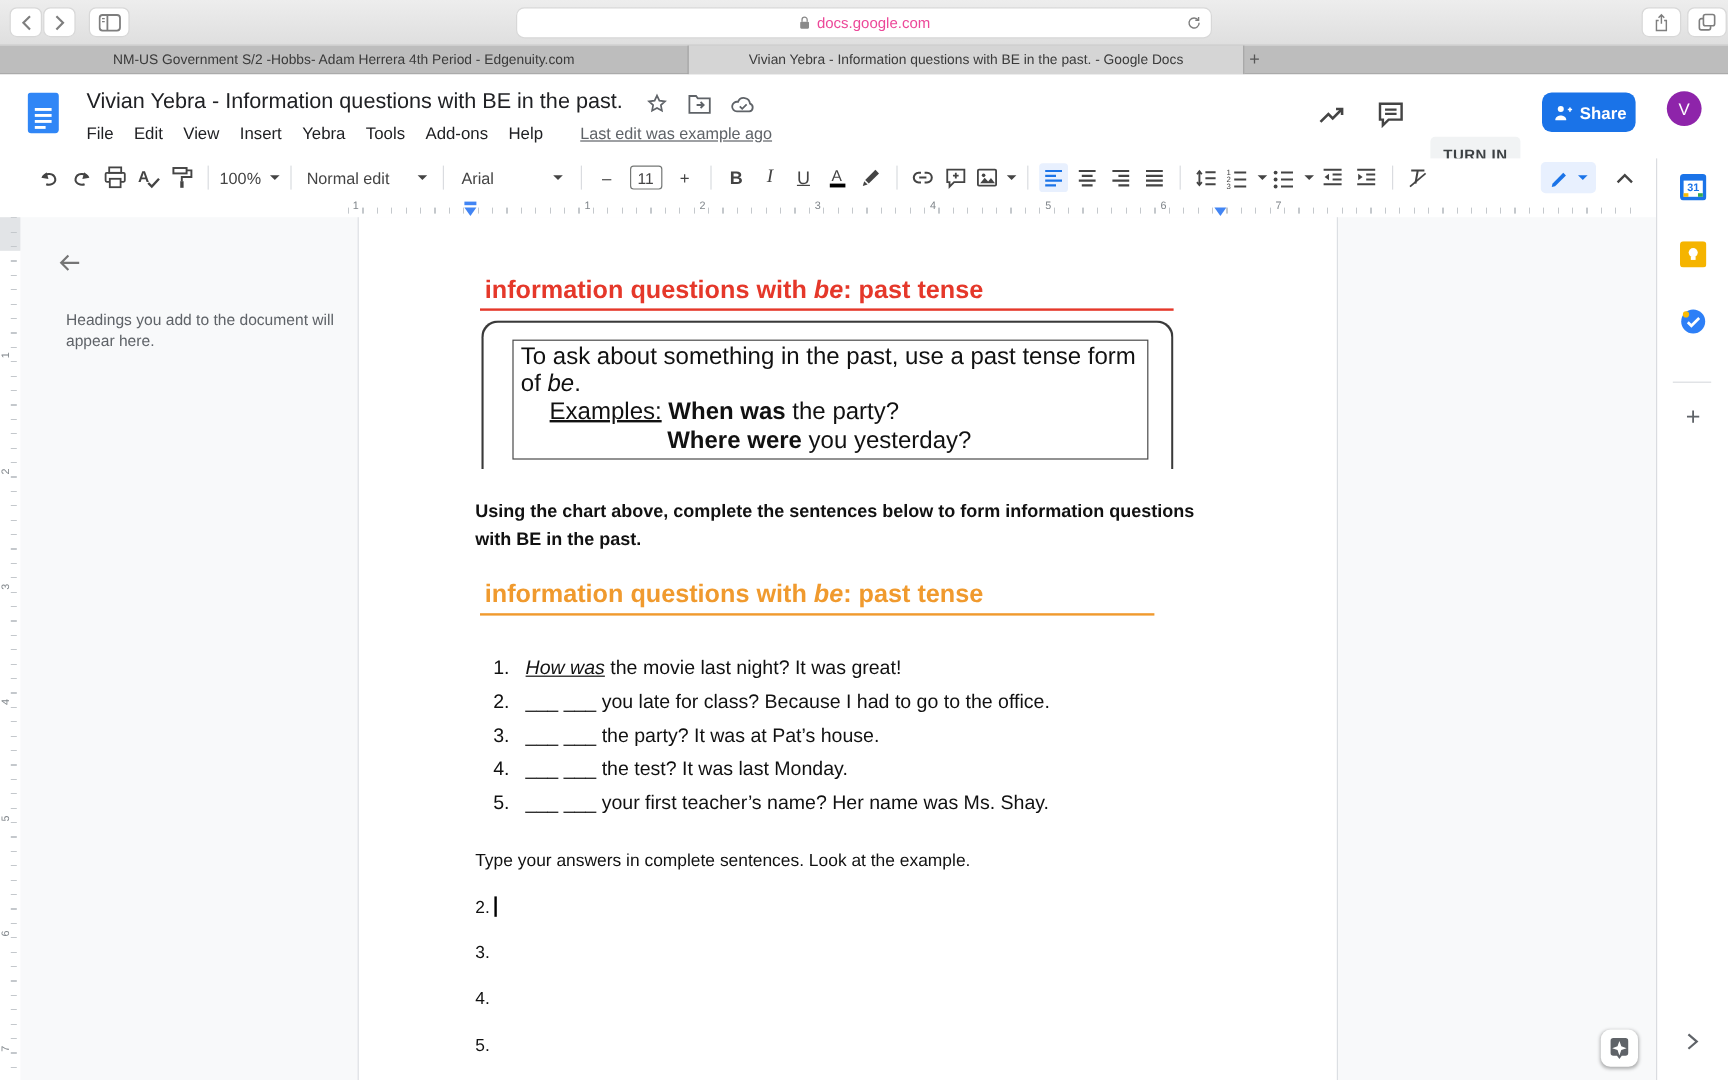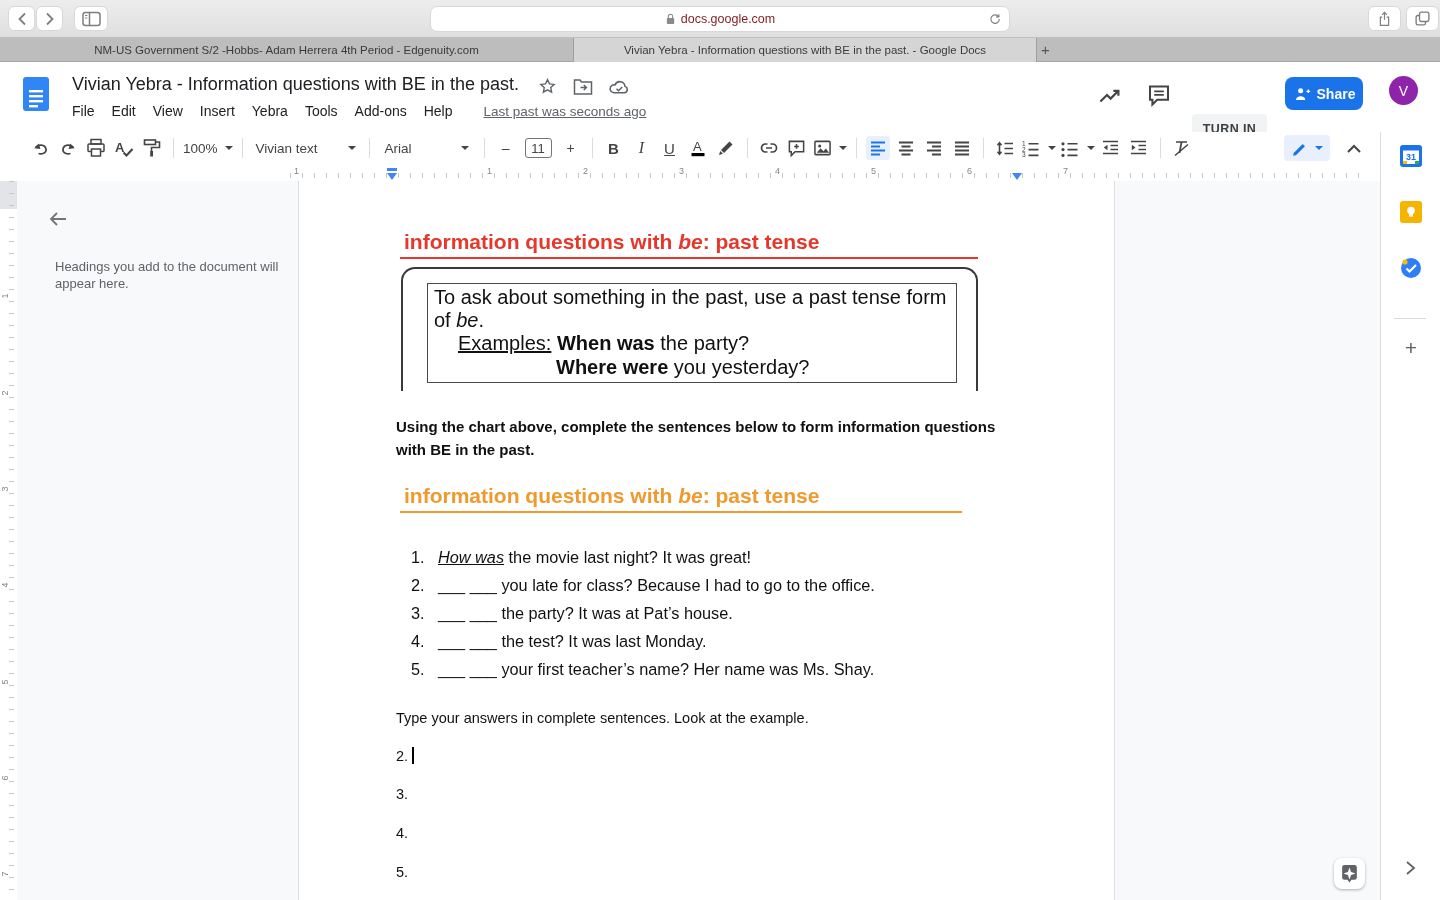--- a/index.html
+++ b/index.html
@@ -8,21 +8,21 @@
   #root { position:relative; width:1440px; height:900px; overflow:hidden; background:#fff; }
   svg { display:block; }
 
   
   .mac-bar { position:absolute; top:0; left:0; width:1440px; height:38px;
     background:linear-gradient(#ededed,#dfdfdf); border-bottom:1px solid #c0c0c0; }
   .mac-btn { position:absolute; top:6px; height:25px; background:#fff;
     border:1px solid #d8d8d8; border-radius:6px; display:flex; align-items:center; justify-content:center; }
   .url-field { position:absolute; left:430px; top:6px; width:580px; height:26px; background:#fff;
     border:1px solid #d8d8d8; border-radius:7px; display:flex; align-items:center; justify-content:center;
-    gap:5px; font-size:12.5px; color:#7f1d1d; }
+    gap:5px; font-size:12.5px; color:#ec4899; }
   .url-reload { position:absolute; right:7px; top:4px; }
 
   
   .tab-bar { position:absolute; top:38px; left:0; width:1440px; height:24px; background:#bdbdbd;
     display:flex; border-bottom:1px solid #a6a6a6; }
   .tab { height:24px; display:flex; align-items:center; justify-content:center; font-size:11.5px;
     color:#3a3a3a; border-right:1px solid #9e9e9e; padding:0 12px; white-space:nowrap;
     overflow:hidden; }
   .tab span { overflow:hidden; text-overflow:ellipsis; white-space:nowrap; }
   .tab.active { background:#d5d5d5; }
@@ -218,21 +218,21 @@
     </div>
     <div class="menubar">
       <span class="menu-item">File</span>
       <span class="menu-item">Edit</span>
       <span class="menu-item">View</span>
       <span class="menu-item">Insert</span>
       <span class="menu-item">Yebra</span>
       <span class="menu-item">Tools</span>
       <span class="menu-item">Add-ons</span>
       <span class="menu-item">Help</span>
-      <span class="last-edit">Last past was seconds ago</span>
+      <span class="last-edit">Last edit was example ago</span>
     </div>
     <span class="hdr-ic" style="left:1098px;">
       <svg width="24" height="22" viewBox="0 0 20 18">
         <path d="M2 14.5 7.5 9l3 3 6.5-6.5" fill="none" stroke="#444" stroke-width="1.8"></path>
         <path d="M12.8 5.5H17v4.2" fill="none" stroke="#444" stroke-width="1.8"></path>
       </svg>
     </span>
     <span class="hdr-ic" style="left:1147px;">
       <svg width="24" height="23" viewBox="0 0 20 19">
         <path d="M2.5 2h15v11h-9L4.5 17v-4h-2z" fill="none" stroke="#444" stroke-width="1.7"></path>
@@ -284,21 +284,21 @@
         <rect x="8.2" y="13" width="2.8" height="5.5" fill="#444"></rect>
       </svg>
     </span>
     <span class="sep"></span>
     <span class="ti">
       <span class="dd-txt">100%</span>
       <span class="dd"></span>
     </span>
     <span class="sep"></span>
     <span class="ti" style="width:108px;justify-content:space-between;padding:0 4px;">
-      <span class="dd-txt">Vivian text</span>
+      <span class="dd-txt">Normal edit</span>
       <span class="dd"></span>
     </span>
     <span class="sep"></span>
     <span class="ti" style="width:96px;justify-content:space-between;padding:0 6px;">
       <span class="dd-txt">Arial</span>
       <span class="dd"></span>
     </span>
     <span class="sep"></span>
     <span class="ti">–</span>
     <span class="size-box">11</span>

